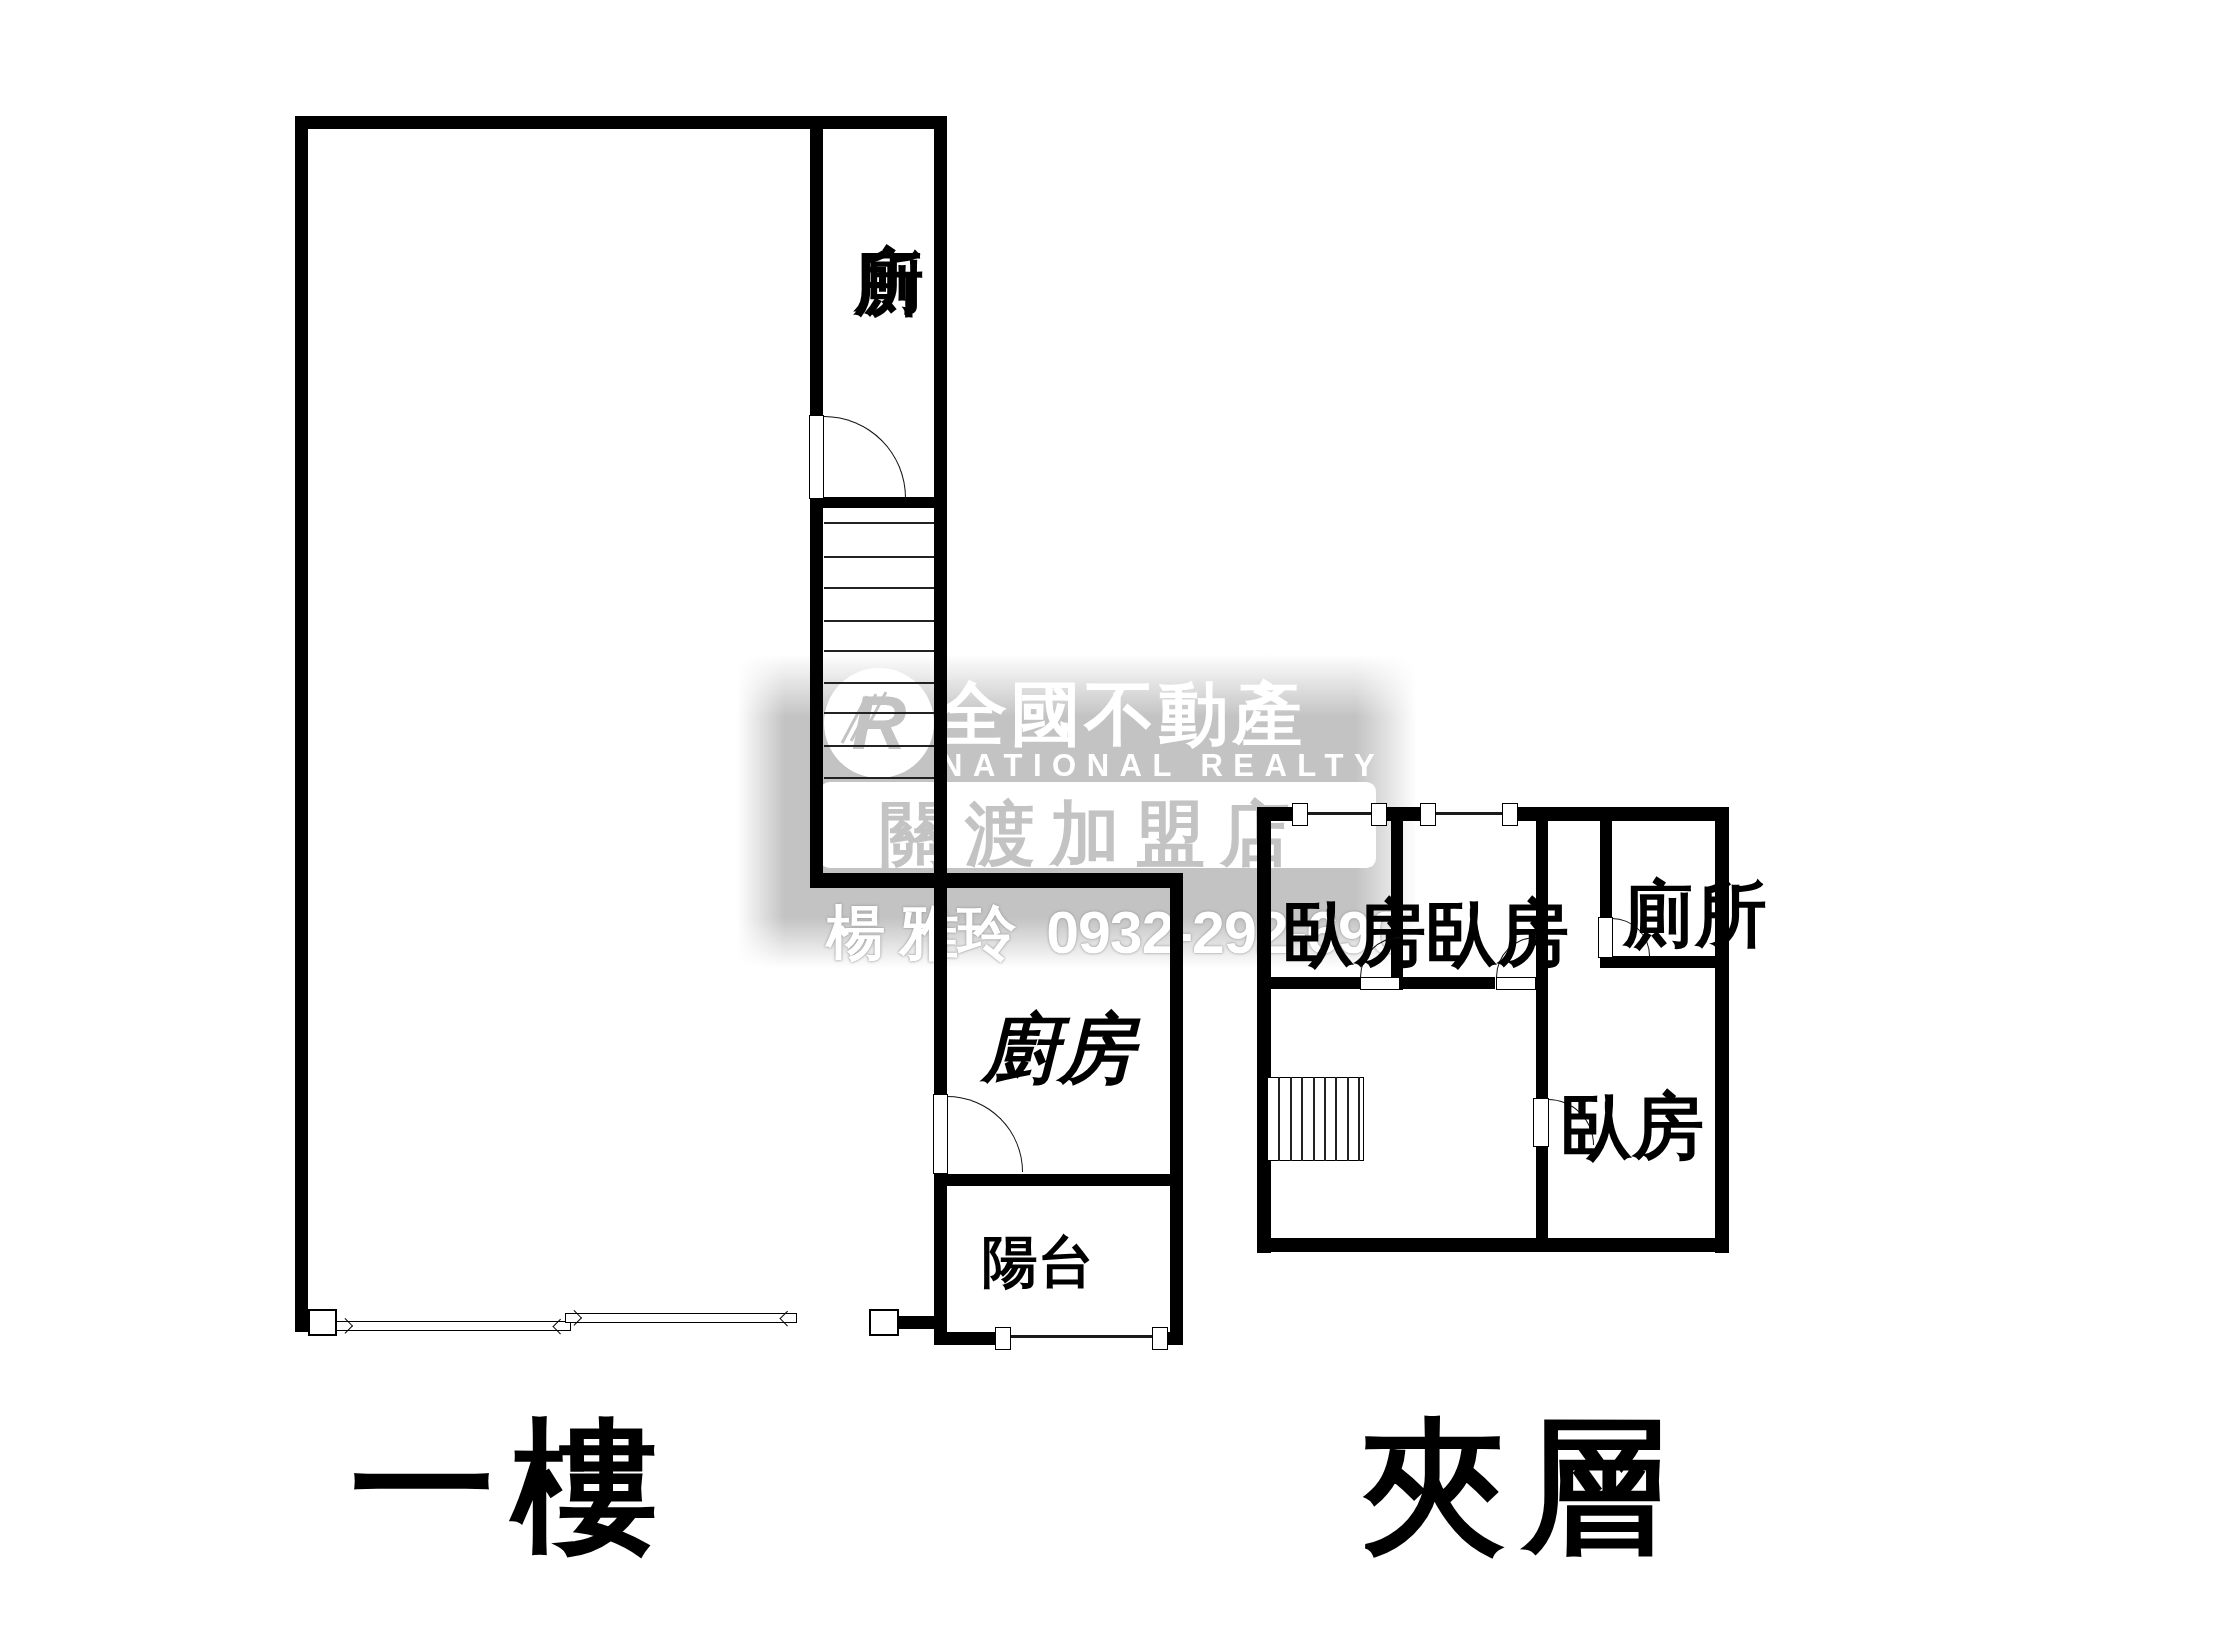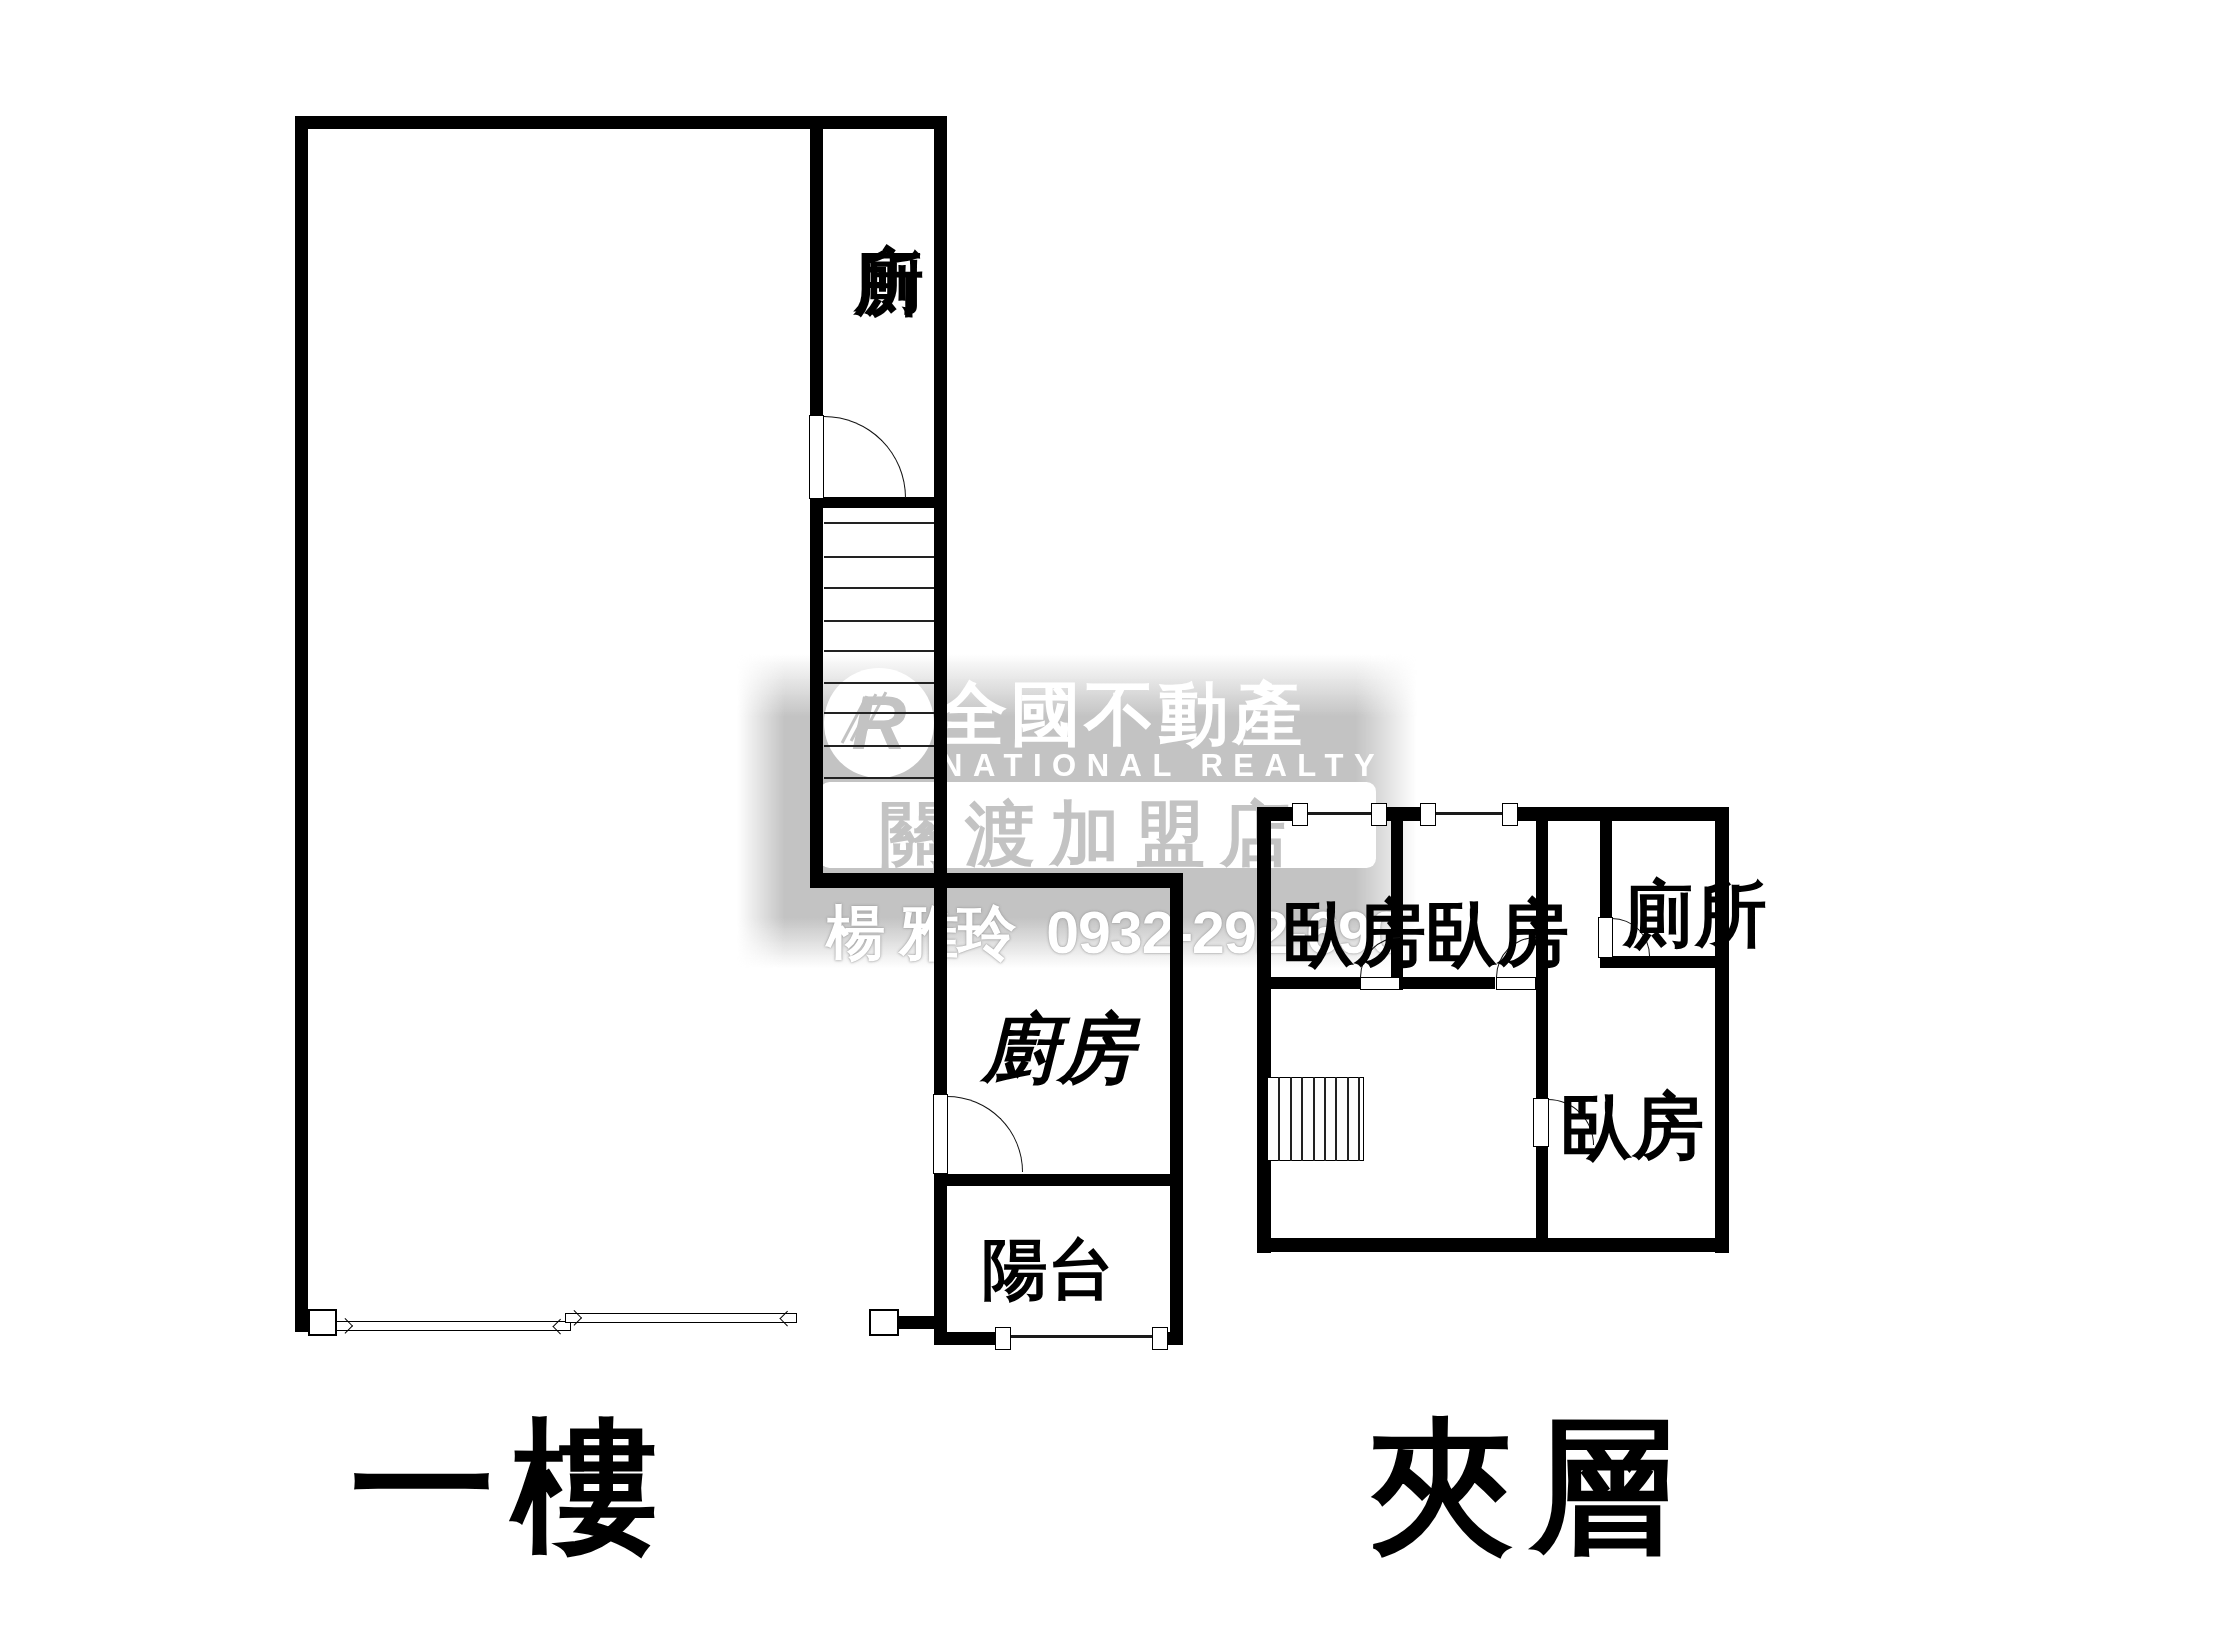--- a/index.html
+++ b/index.html
@@ -110,21 +110,21 @@
   <div class="leaf" style="left:933px;top:1094px;width:15px;height:80px;"></div>
 
   <div class="wall" style="left:934px;top:1332px;width:65px;height:13.3px;"></div>
   <div class="wall" style="left:1164px;top:1332px;width:19px;height:13.3px;"></div>
   <div class="thinline" style="left:1010px;top:1335px;width:145px;height:2.9px;"></div>
   <div class="wcap" style="left:995px;top:1327px;width:16px;height:23px;"></div>
   <div class="wcap" style="left:1152px;top:1327px;width:16px;height:23px;"></div>
 
   <div class="room-label vtext" style="left:843px;top:185px;font-size:70px;">廁所</div>
   <div class="room-label" style="left:982px;top:999px;font-size:76px;font-style:italic;">廚房</div>
-  <div class="room-label" style="left:982px;top:1225px;font-size:66px;">陽台</div>
+  <div class="room-label" style="left:982px;top:1225px;font-size:56px;">陽台</div>
 
   <div class="wall" style="left:1257px;top:807px;width:38px;height:14.3px;"></div>
   <div class="wall" style="left:1383px;top:807px;width:40px;height:14.3px;"></div>
   <div class="wall" style="left:1518px;top:807px;width:211px;height:14.3px;"></div>
   <div class="thinline" style="left:1307px;top:812px;width:67px;height:2.9px;"></div>
   <div class="wcap" style="left:1292px;top:803px;width:16px;height:23px;"></div>
   <div class="wcap" style="left:1371px;top:803px;width:16px;height:23px;"></div>
   <div class="thinline" style="left:1436px;top:812px;width:68px;height:2.9px;"></div>
   <div class="wcap" style="left:1420px;top:803px;width:16px;height:23px;"></div>
   <div class="wcap" style="left:1502px;top:803px;width:16px;height:23px;"></div>
@@ -161,15 +161,15 @@
   <div class="stairline" style="left:1335px;top:1077px;height:84px;"></div>
   <div class="stairline" style="left:1347px;top:1077px;height:84px;"></div>
   <div class="stairline" style="left:1358px;top:1077px;height:84px;"></div>
 
   <div class="room-label" style="left:1282px;top:886px;font-size:72px;">臥房</div>
   <div class="room-label" style="left:1425px;top:886px;font-size:72px;">臥房</div>
   <div class="room-label" style="left:1623px;top:867px;font-size:72px;">廁所</div>
   <div class="room-label" style="left:1560px;top:1079px;font-size:72px;">臥房</div>
 
   <div class="caption" style="left:350px;top:1391px;">一樓</div>
-  <div class="caption" style="left:1360px;top:1391px;margin-left:8px;">夾層</div>
+  <div class="caption" style="left:1360px;top:1391px;">夾層</div>
 </div>
 
 
 </body></html>

